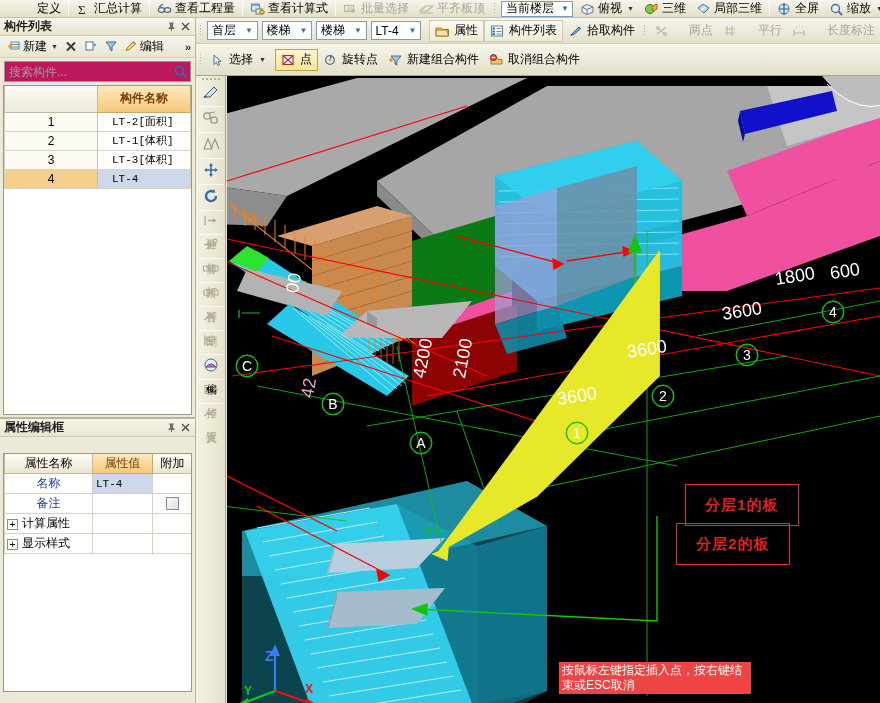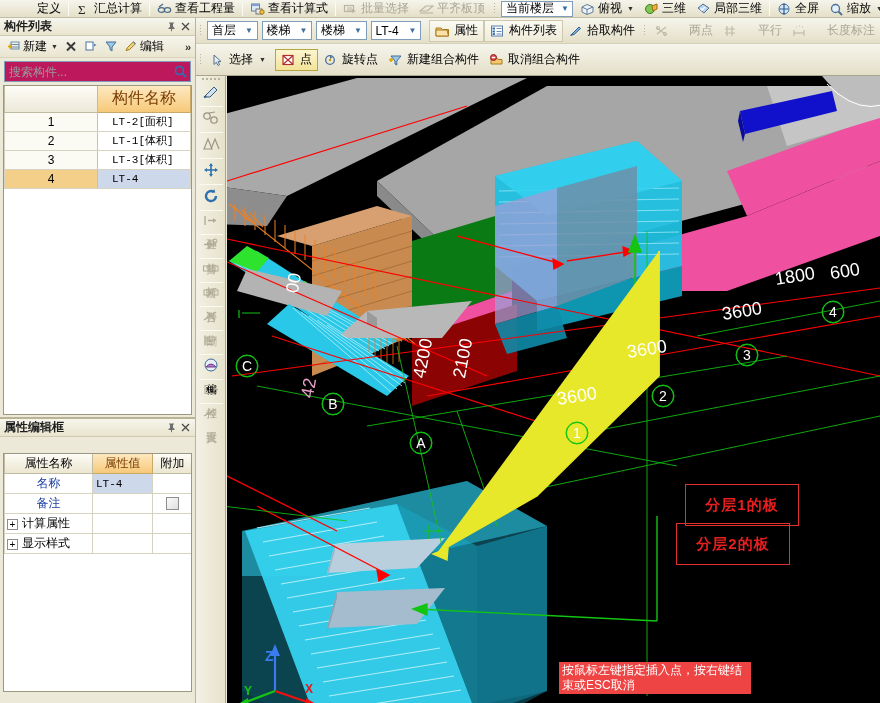--- a/index.html
+++ b/index.html
@@ -144,21 +144,21 @@
   .grid {
     margin: 0 3px; background: #fff;
     border: 1px solid #9b9882;
     height: 330px;
     overflow: hidden;
   }
   table.g { border-collapse: collapse; width: 100%; table-layout: fixed; font-size: 12px; }
   table.g th {
     background: linear-gradient(to bottom,#fde8c0,#f6c97a);
     border: 1px solid #c9a96a; border-top: none;
-    height: 26px; font-weight: normal; color: #7a3b00; font-size: 16px;
+    height: 26px; font-weight: bold; color: #7a3b00; font-size: 12px;
   }
   table.g th.idxh { background: linear-gradient(to bottom,#fdfcf6,#ece9d8); border-color:#c0bca4; }
   table.g td {
     border: 1px solid #d6d3c0;
     height: 19px; padding: 0 4px;
     color: #000; font-size: 12px;
   }
   table.g td.idx { text-align:center; width: 24px; background:#fbfaf3; color:#000;
      border-right:1px solid #c6c2ac;}
   table.g tr.sel td { background: #cdd9ea; }

